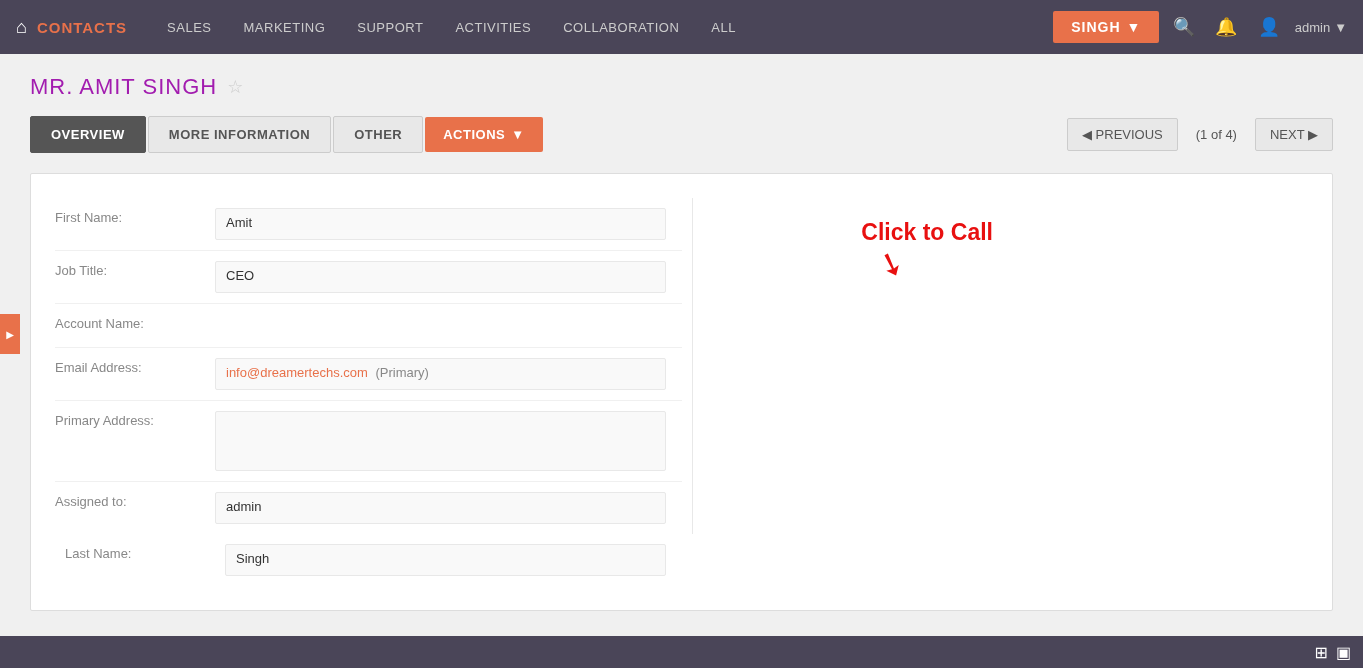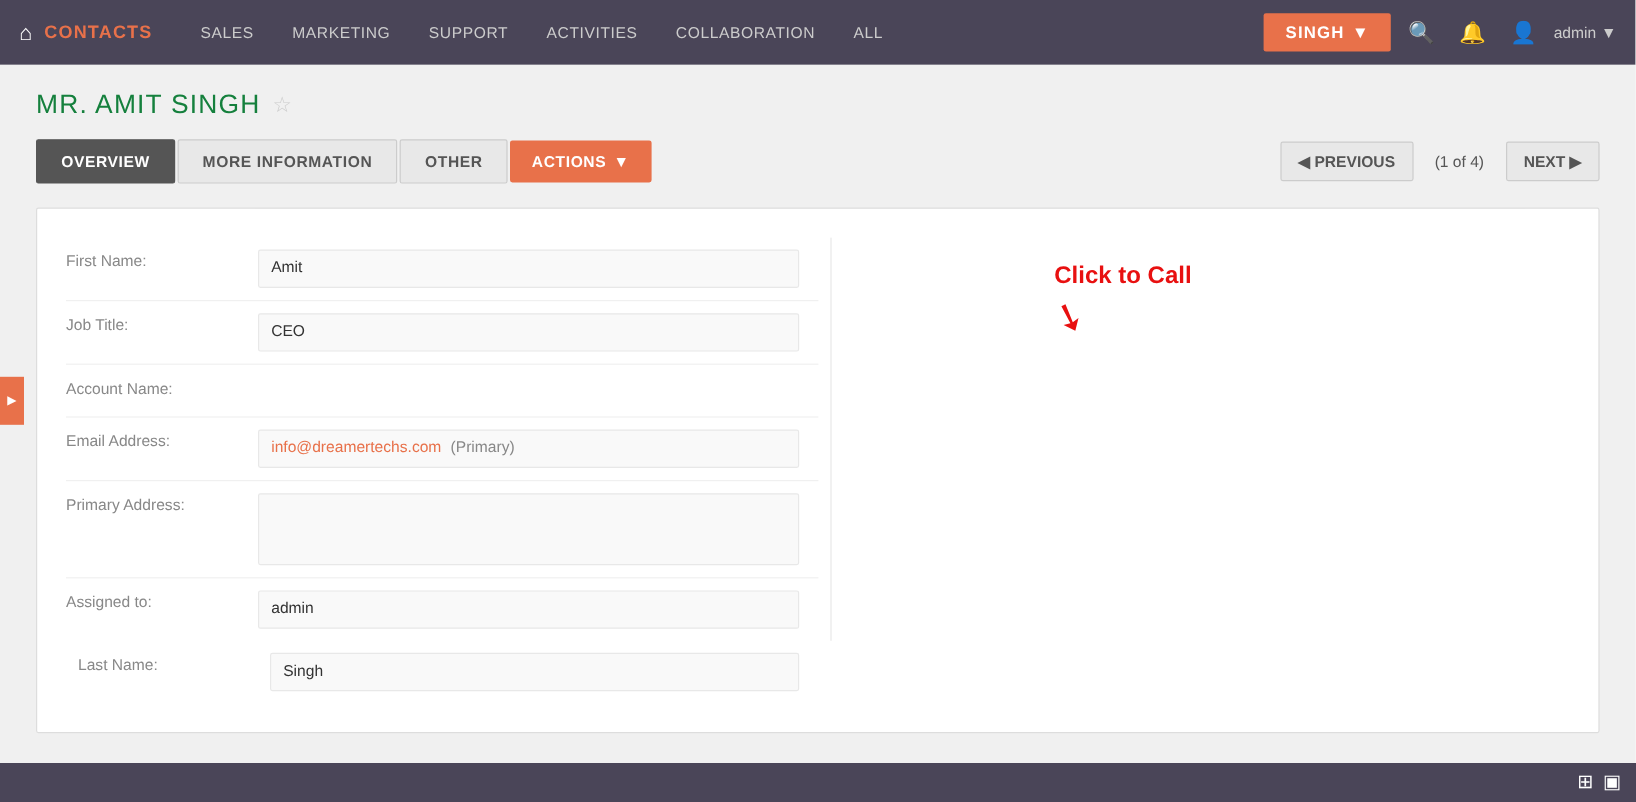--- a/index.html
+++ b/index.html
@@ -110,21 +110,21 @@
     
     .record-title {
       display: flex;
       align-items: center;
       gap: 10px;
       margin-bottom: 16px;
       margin-top: 4px;
     }
     .record-name {
       font-size: 22px;
-      color: #15803d;
+      color: #a21caf;
       font-weight: 400;
       letter-spacing: 1px;
     }
     .star-icon {
       color: #ccc;
       font-size: 18px;
       cursor: pointer;
     }
 
     
@@ -172,21 +172,21 @@
       align-items: center;
       gap: 6px;
     }
     .nav-prev-btn, .nav-next-btn {
       background: #e8e8e8;
       border: 1px solid #ccc;
       color: #555;
       padding: 8px 14px;
       cursor: pointer;
       font-size: 13px;
-      font-weight: 700;
+      font-weight: 400;
       border-radius: 2px;
       display: flex;
       align-items: center;
       gap: 4px;
     }
     .nav-count {
       font-size: 13px;
       color: #555;
       padding: 8px 12px;
     }
@@ -338,21 +338,21 @@
     </button>
     <div class="tab-nav-right">
       <button class="nav-prev-btn">◀  PREVIOUS</button>
       <span class="nav-count">(1 of 4)</span>
       <button class="nav-next-btn">NEXT  ▶</button>
     </div>
   </div>
 
   <div class="relative-wrapper">
 
-    <div style="position:absolute; top:46px; right:340px; color:#e81010; font-size:20px; font-weight:700; pointer-events:none; z-index:20; white-space:nowrap;">Click to Call</div>
+    <div style="position:absolute; top:46px; right:340px; color:#e81010; font-size:23px; font-weight:700; pointer-events:none; z-index:20; white-space:nowrap;">Click to Call</div>
     <div style="position:absolute; top:72px; right:428px; color:#e81010; font-size:32px; pointer-events:none; z-index:20; transform: rotate(20deg);">➘</div>
 
     <div class="form-card">
       <div class="form-grid">
 
         <div class="form-col">
 
           <div class="form-row">
             <span class="form-label">First Name:</span>
             <div class="form-value">Amit</div>

